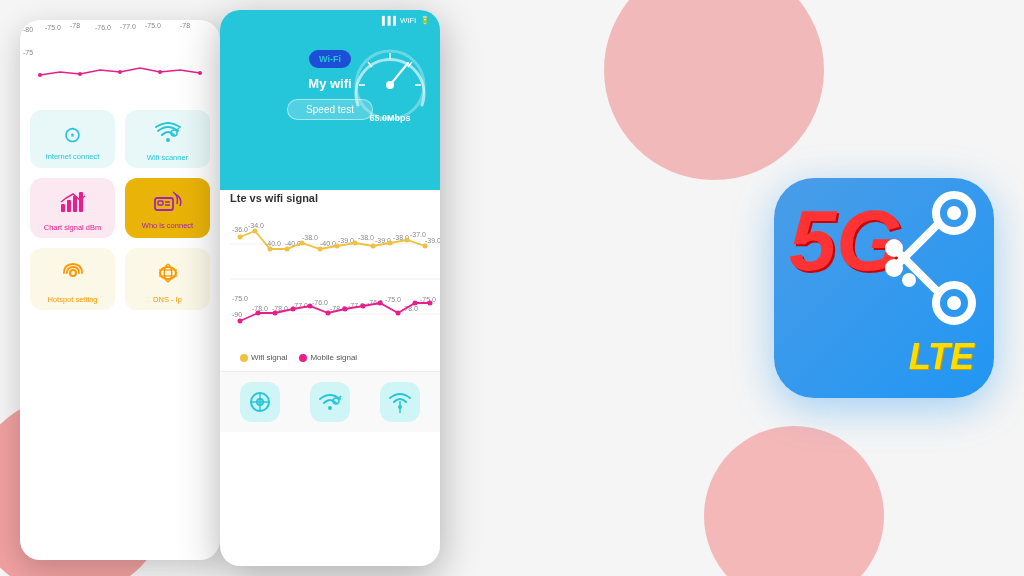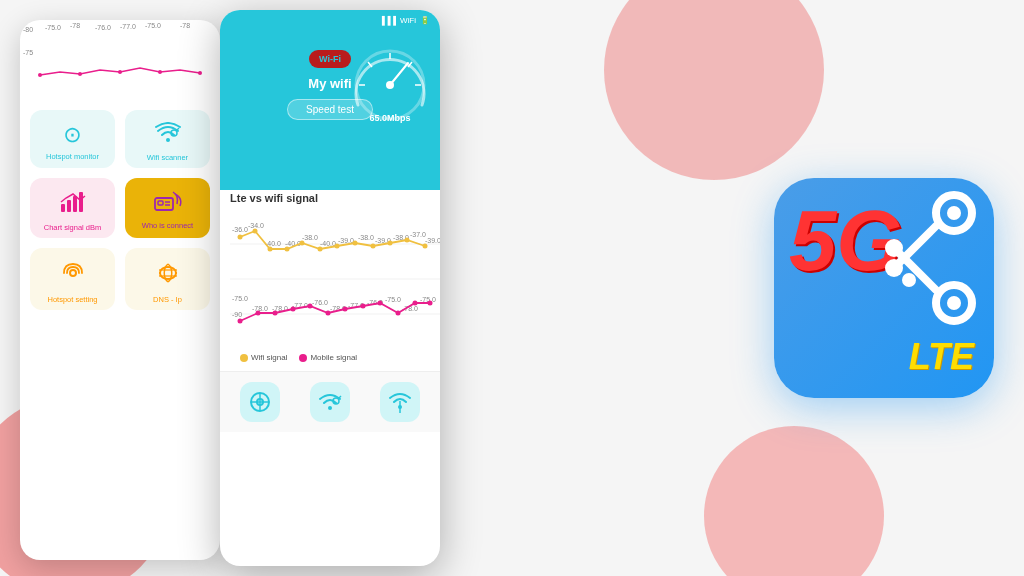--- a/index.html
+++ b/index.html
@@ -125,21 +125,21 @@
       background: #26c6da;
       height: 160px;
       display: flex;
       flex-direction: column;
       align-items: center;
       padding: 20px 10px 10px;
       position: relative;
     }
 
     .wifi-badge {
-      background: #b91c1c;
+      background: #1d4ed8;
       border-radius: 10px;
       padding: 4px 10px;
       font-size: 9px;
       font-weight: bold;
       color: #26c6da;
       margin-bottom: 4px;
     }
 
     .wifi-name {
       color: #fff;
@@ -313,21 +313,21 @@
       <circle cx="140" cy="52" r="2" fill="#e91e8c"></circle>
       <circle cx="180" cy="53" r="2" fill="#e91e8c"></circle>
     </svg>
     
   </div>
 
   <div class="menu-grid">
 
     <div class="menu-item">
       <div style="color:#26c6da; font-size:22px;">⊙</div>
-      <div class="menu-label">Hotspot monitor</div>
+      <div class="menu-label">Internet connect</div>
     </div>
 
     <div class="menu-item">
       <div style="color:#26c6da; font-size:20px;">
         <svg width="28" height="22" viewBox="0 0 28 22">
           <path d="M14 18 L14 18 M8 13 Q14 7 20 13 M4 9 Q14 1 24 9 M2 5 Q14 -3 26 5" fill="none" stroke="#26c6da" stroke-width="2" stroke-linecap="round"></path>
           <circle cx="14" cy="18" r="2" fill="#26c6da"></circle>
           <circle cx="20" cy="11" r="3" fill="none" stroke="#26c6da" stroke-width="1.5"></circle>
           <line x1="22" y1="9" x2="25" y2="6" stroke="#26c6da" stroke-width="1.5"></line>
         </svg>

